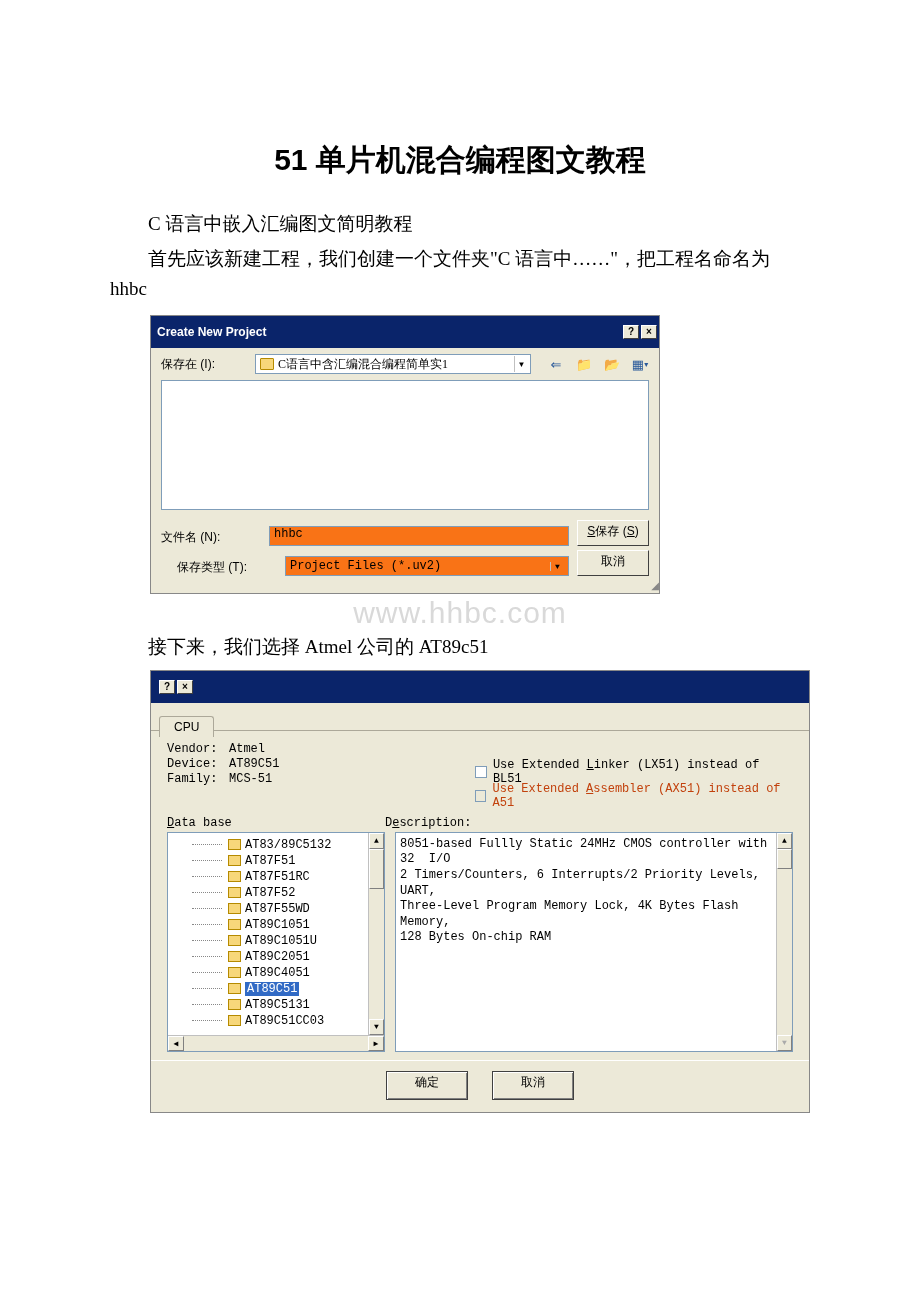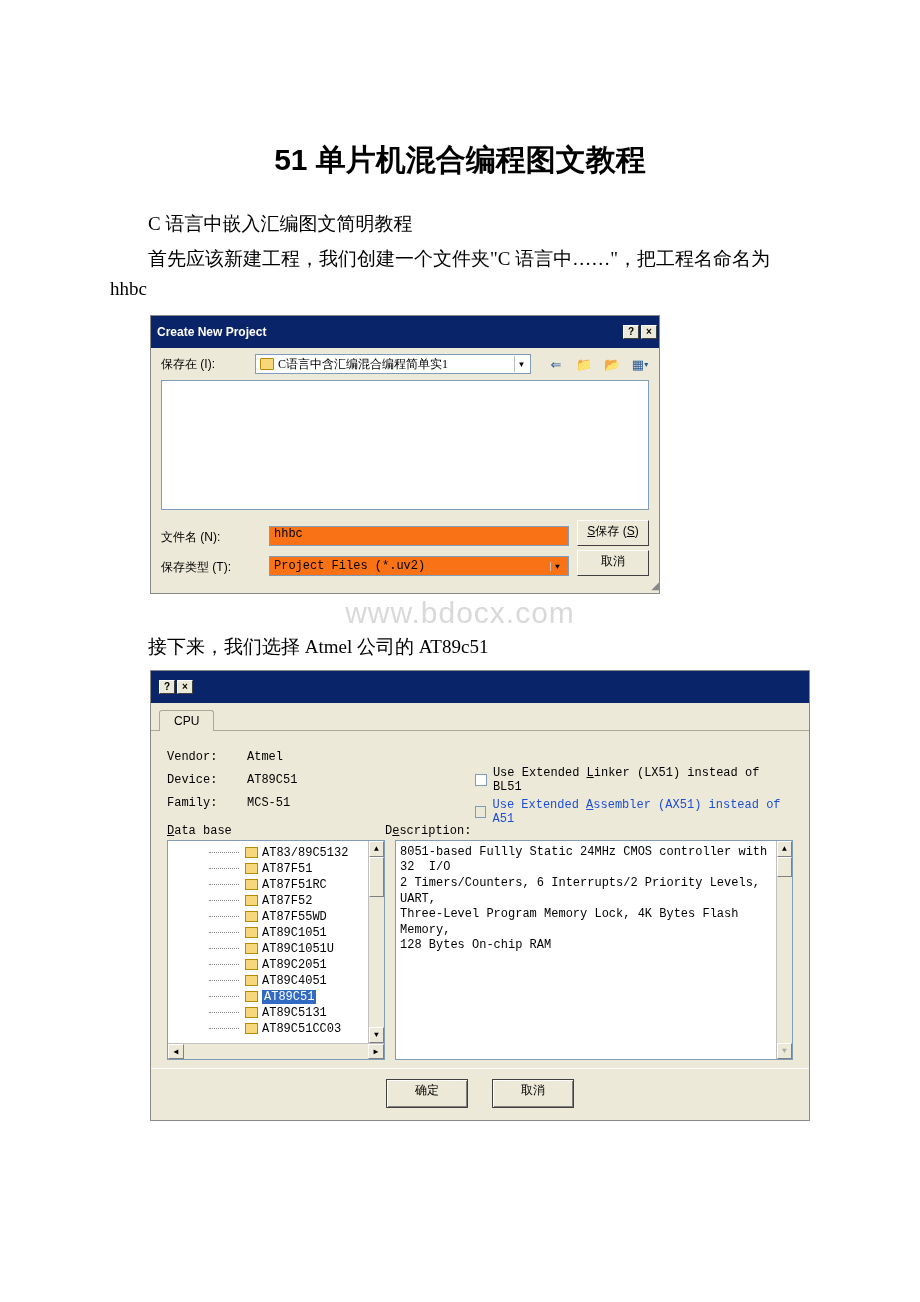--- a/index.html
+++ b/index.html
@@ -126,49 +126,49 @@
     padding:6px 8px 0 8px;
     border-bottom:1px solid #aca899;
   }
   .tab {
     padding:3px 14px;
     background:#ece9d8;
     border:1px solid #aca899;
     border-bottom:none;
     border-radius:3px 3px 0 0;
     font-size:12px;
-    position:relative; top:1px;
+    position:relative; top:7px;
   }
   .panel {
     padding:10px 16px 8px 16px;
   }
-  .kv { display:flex; gap:22px; font-family:"Courier New",monospace; font-size:12px; margin:9px 0;}
+  .kv { display:flex; gap:4px; font-family:"Courier New",monospace; font-size:12px; margin:1px 0;}
   .kv .k{ width:58px;}
   .chkrow {
     position:absolute;
     display:flex; align-items:center; gap:6px;
     font-family:"Courier New",monospace; font-size:12px;
   }
   .chk {
     width:12px;height:12px;border:1px solid #7f9db9;background:#fff;display:inline-block;
   }
   .panel-top { position:relative; height:68px; }
   .chk1 { left:308px; top:16px; }
-  .chk2 { left:308px; top:48px; color:#1d4ed8; }
+  .chk2 { left:308px; top:40px; color:#c2410c; }
   .chk2 .chk{ background:#ece9d8; }
   .section-lbls { display:flex; margin-top:6px; font-family:"Courier New",monospace; font-size:12px;}
   .section-lbls .l1{ width:218px; }
   .twocol { display:flex; gap:10px; margin-top:2px;}
   .treebox {
     width:218px; height:220px;
     background:#fff; border:1px solid #7f9db9;
     position:relative; overflow:hidden;
     font-family:"Courier New",monospace; font-size:12px;
   }
-  .tree-content{ padding:4px 2px 4px 24px;margin-left:17px; }
+  .tree-content{ padding:4px 2px 4px 24px; }
   .tnode{ display:flex; align-items:center; gap:4px; height:16px; white-space:nowrap;}
   .tline{ width:30px; border-bottom:1px dotted #888; height:0; margin-right:2px;}
   .tfold{ width:13px;height:11px;background:#f7d77a;border:1px solid #b58a00;}
   .tsel{ background:#316ac5; color:#fff; padding:0 2px;}
   .vscroll{ position:absolute; right:0; top:0; bottom:16px; width:16px; background:#ece9d8; border-left:1px solid #c0c0c0;}
   .vscroll .sbtn{ height:16px;border:1px solid #fff;border-right-color:#808080;border-bottom-color:#808080;background:#ece9d8;text-align:center;font-size:8px;line-height:14px;}
   .vscroll .sthumb{ position:absolute; top:16px; left:0; right:0; height:40px; background:#ece9d8;border:1px solid #fff;border-right-color:#808080;border-bottom-color:#808080;}
   .hscroll{ position:absolute; left:0; right:0; bottom:0; height:16px; background:#ece9d8; border-top:1px solid #c0c0c0; display:flex;}
   .hscroll .sbtn{ width:16px;border:1px solid #fff;border-right-color:#808080;border-bottom-color:#808080;background:#ece9d8;text-align:center;font-size:8px;line-height:14px;}
   .hscroll .strack{ flex:1; }
@@ -231,32 +231,32 @@
     </div>
   </div>
 
   <div class="filearea"></div>
 
   <div class="inrow">
     <span class="lbl2">文件名 (N):</span>
     <div class="tinput" style="font-family:'Courier New',monospace;">hhbc</div>
     <div class="btn"><u>S</u><span title="保存 (S)"></span>保存 (<u>S</u>)</div>
   </div>
-  <div class="inrow" style="padding-top:0;">
+  <div class="inrow" style="padding-top:0;margin-left:16px;">
     <span class="lbl2">保存类型 (T):</span>
     <div class="tinput" style="display:flex;align-items:center;font-family:'Courier New',monospace;">
       <span style="flex:1">Project Files (*.uv2)</span>
       <span style="width:14px;text-align:center;font-size:8px;border-left:1px solid #c0c0c0;">▼</span>
     </div>
     <div class="btn">取消</div>
   </div>
   <div class="resize">◢</div>
 </div>
 
-<div class="watermark">www.bdocx.com</div>
+<div class="watermark">www.hhbc.com</div>
 
 <p class="para">接下来，我们选择 Atmel 公司的 AT89c51</p>
 
 <div class="dlg2">
   <div class="titlebar">
     <div class="tb-btn">?</div>
     <div class="tb-btn">×</div>
   </div>
 
   <div class="tabbar">

